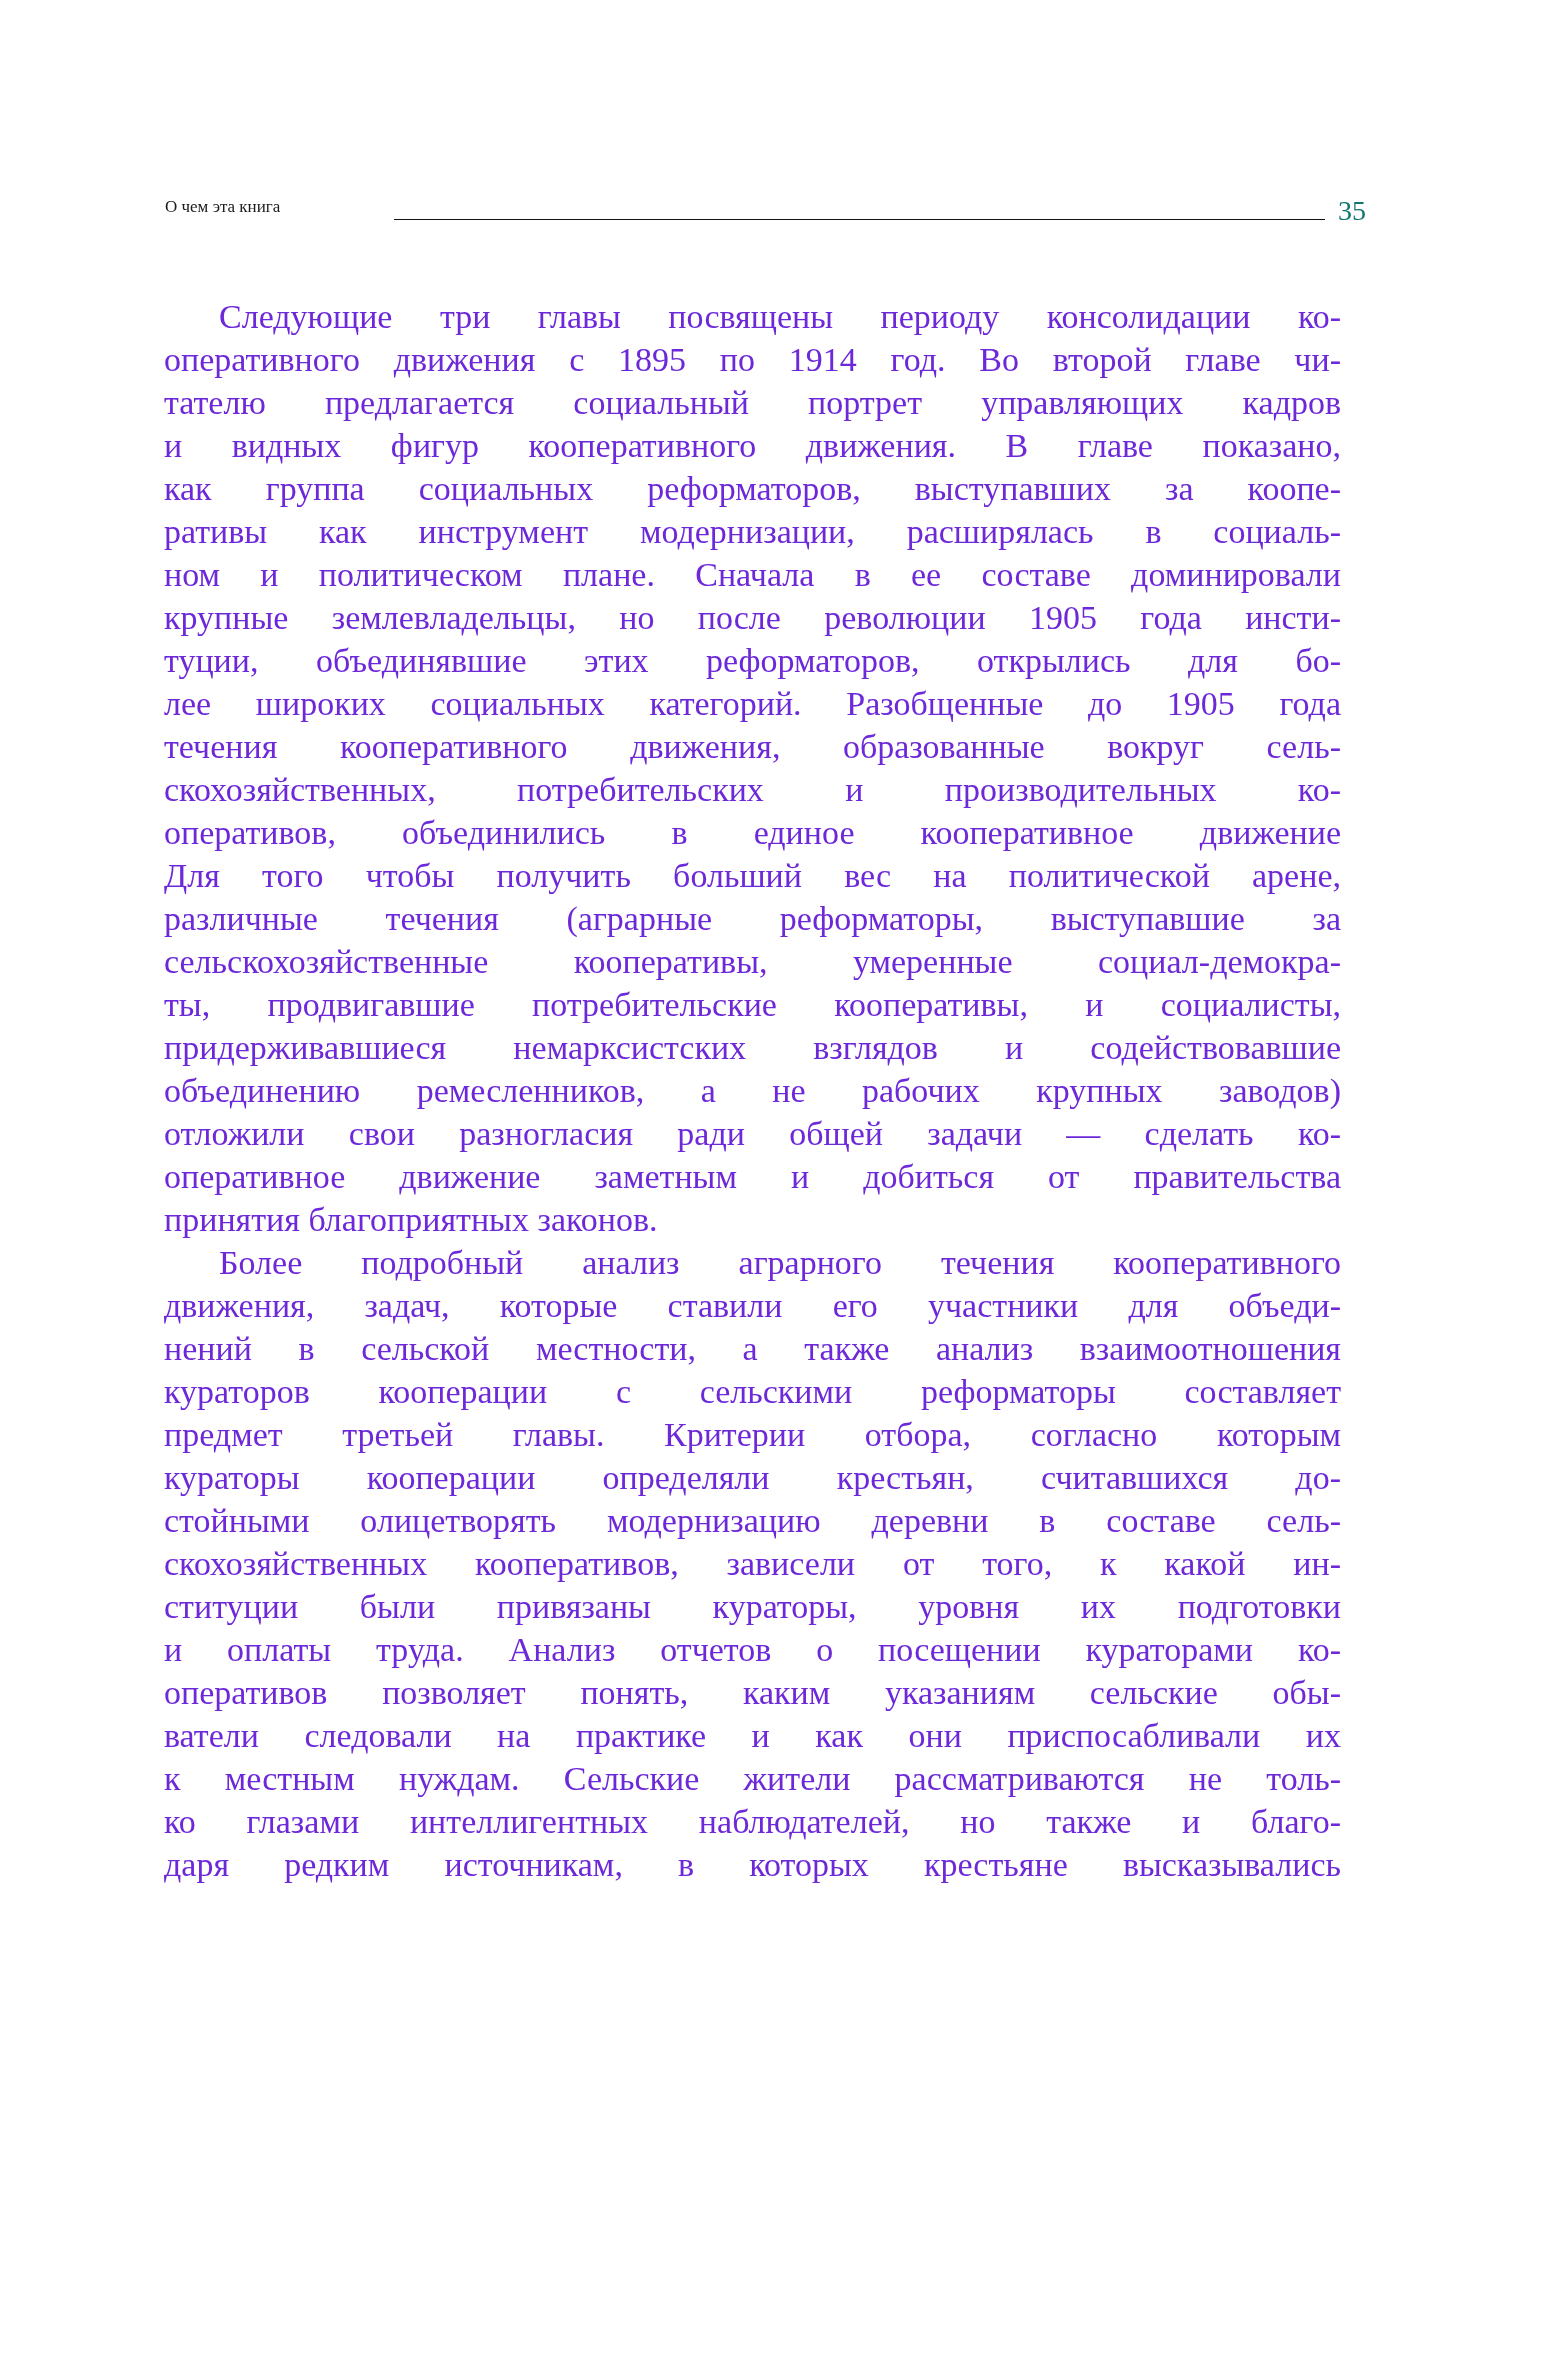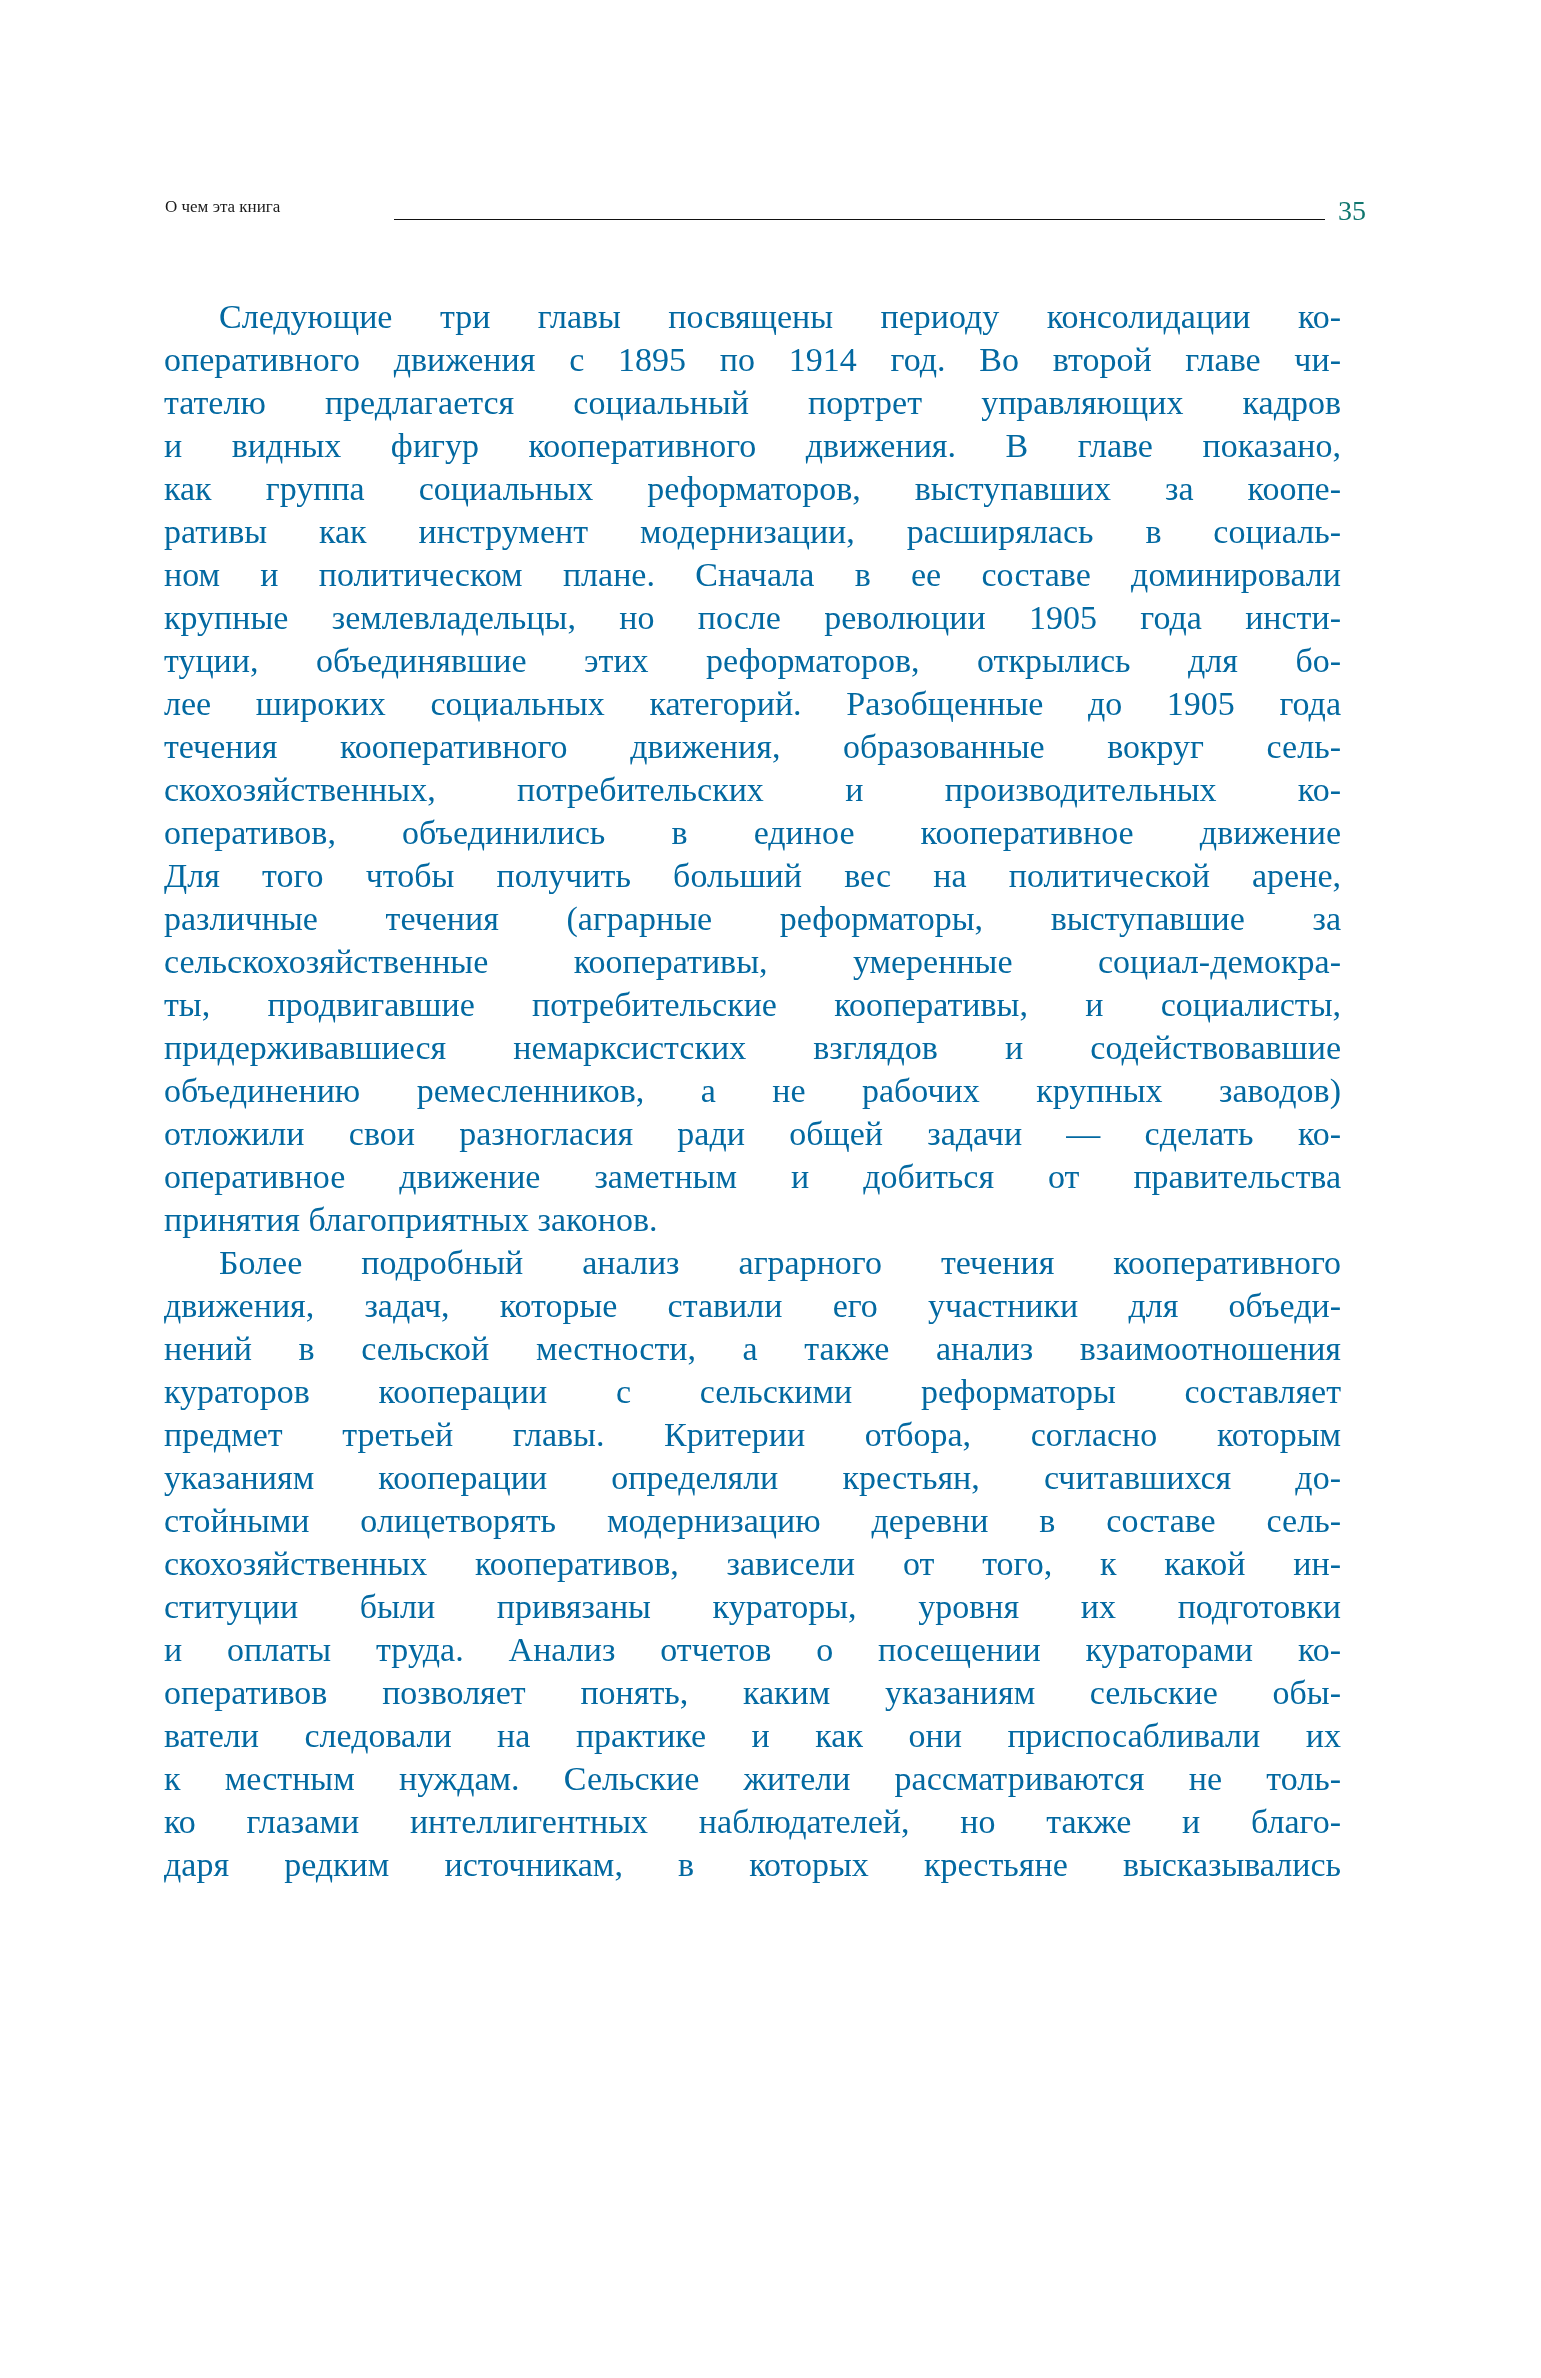--- a/index.html
+++ b/index.html
@@ -2,21 +2,21 @@
 <html style="font-size:15px"><head>
 <meta charset="utf-8">
 <style>
   html, body { margin: 0; padding: 0; background: #ffffff; }
   body { width: 1542px; height: 2378px; position: relative; overflow: hidden; }
   .page { position: absolute; left: 0; top: 0; width: 1542px; height: 2378px; background: #ffffff; color: #111111; }
   .running-head { position: absolute; left: 165px; top: 186px; width: 1203px; height: 41px; }
   .rh-title { position: absolute; left: 0; top: 0; font-family: "Liberation Serif", serif; font-size: 17px; line-height: 41px; color: #1a1a1a; white-space: nowrap; }
   .rh-rule { position: absolute; left: 229px; top: 33px; width: 931px; height: 0; border-top: 1.9px solid #111111; }
   .rh-page { position: absolute; left: 1173px; top: 3.7px; font-family: "Liberation Serif", serif; font-size: 28px; line-height: 41px; color: #0f766e; }
-  .body-text { position: absolute; left: 164px; top: 295px; width: 1177px; font-family: "Liberation Serif", serif; font-size: 34px; color: #0369a1; }
+  .body-text { position: absolute; left: 164px; top: 295px; width: 1177px; font-family: "Liberation Serif", serif; font-size: 34px; color: #6d28d9; }
   .line { display: block; height: 43px; line-height: 43px; white-space: nowrap; text-align: justify; text-align-last: justify; }
   .line.last { text-align-last: left; }
   .line.indent { padding-left: 55px; }
 </style>
 </head>
 <body>
 
 <div class="page">
 
   <div class="running-head">
@@ -49,21 +49,21 @@
         <span class="line">отложили свои разногласия ради общей задачи — сделать ко-</span>
         <span class="line">оперативное движение заметным и добиться от правительства</span>
         <span class="line last">принятия благоприятных законов.</span>
       </div>
       <div>
         <span class="line indent">Более подробный анализ аграрного течения кооперативного</span>
         <span class="line">движения, задач, которые ставили его участники для объеди-</span>
         <span class="line">нений в сельской местности, а также анализ взаимоотношения</span>
         <span class="line">кураторов кооперации с сельскими реформаторы составляет</span>
         <span class="line">предмет третьей главы. Критерии отбора, согласно которым</span>
-        <span class="line">указаниям кооперации определяли крестьян, считавшихся до-</span>
+        <span class="line">кураторы кооперации определяли крестьян, считавшихся до-</span>
         <span class="line">стойными олицетворять модернизацию деревни в составе сель-</span>
         <span class="line">скохозяйственных кооперативов, зависели от того, к какой ин-</span>
         <span class="line">ституции были привязаны кураторы, уровня их подготовки</span>
         <span class="line">и оплаты труда. Анализ отчетов о посещении кураторами ко-</span>
         <span class="line">оперативов позволяет понять, каким указаниям сельские обы-</span>
         <span class="line">ватели следовали на практике и как они приспосабливали их</span>
         <span class="line">к местным нуждам. Сельские жители рассматриваются не толь-</span>
         <span class="line">ко глазами интеллигентных наблюдателей, но также и благо-</span>
         <span class="line">даря редким источникам, в которых крестьяне высказывались</span>
       </div>

